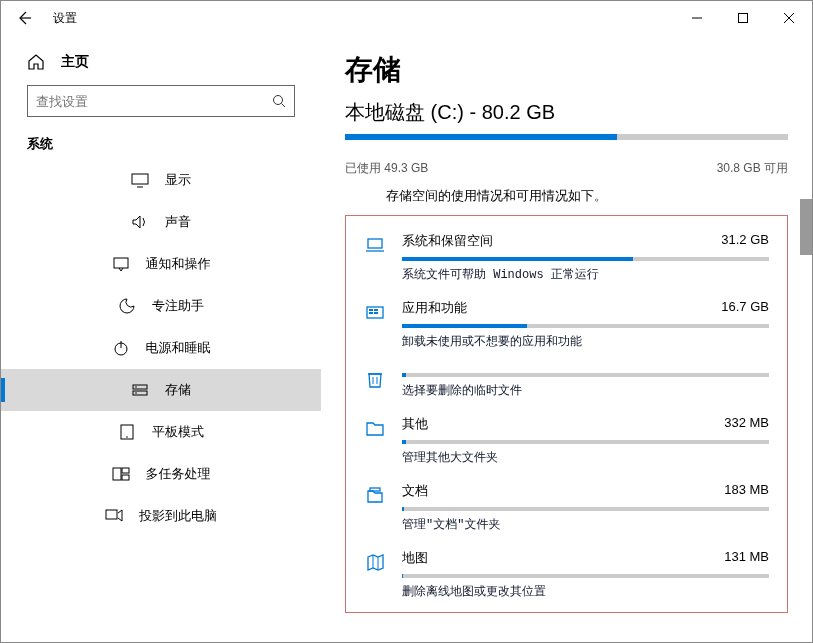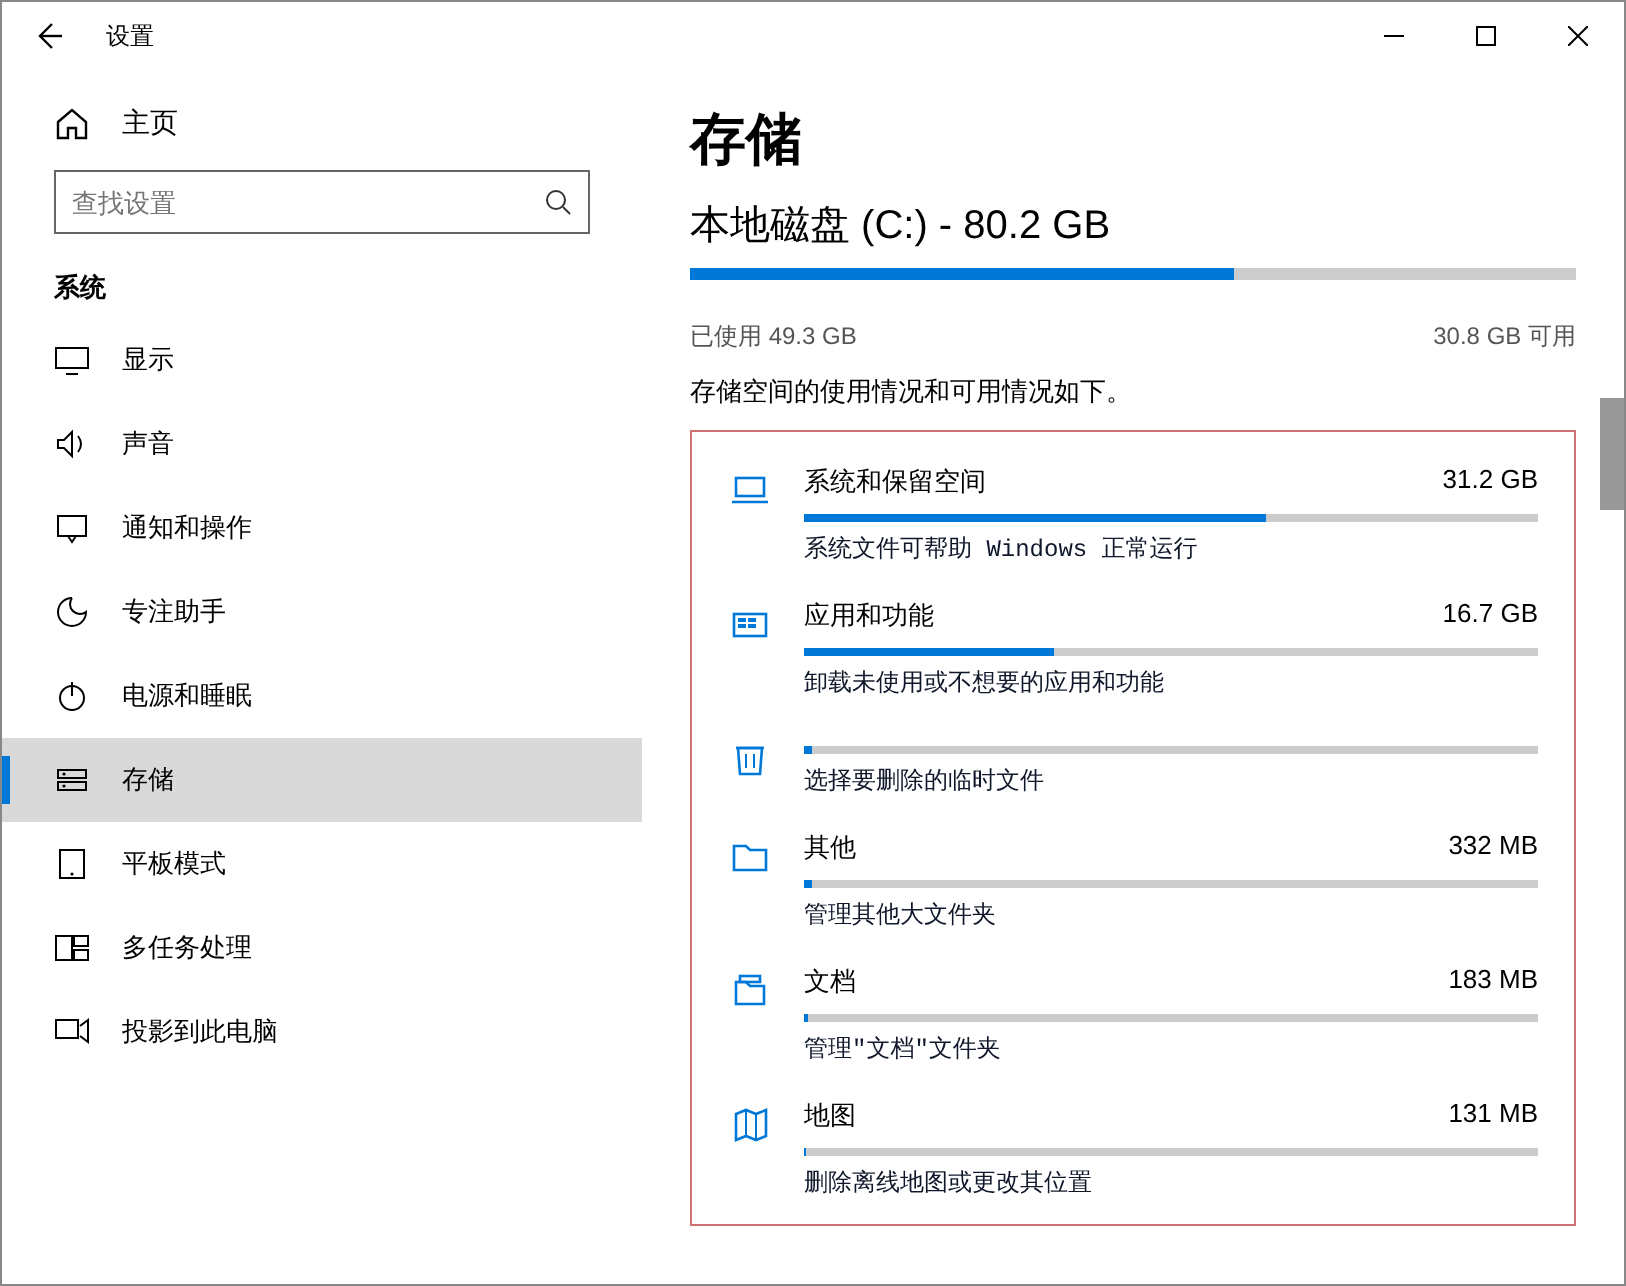--- a/index.html
+++ b/index.html
@@ -25,33 +25,33 @@
   .titlebar .title { font-size: 12px; }
   .titlebar .sp { flex: 1; }
   .winbtn { width: 46px; height: 32px; display:flex; align-items:center; justify-content:center; font-size:12px;}
   .content { display: flex; height: calc(100% - 34px); }
   .sidebar {
     width: 320px;
     padding: 10px 0 0 0;
   }
   .home {
     display:flex; gap:16px;
-    padding: 8px 26px; font-size:14px;
+    padding: 8px 26px; font-size:14px;font-weight:bold;
   }
   .search-wrap { padding: 0 26px 0 26px; margin-top:6px; }
   .search {
     display:flex; align-items:center;
     border:1px solid #666; height:32px; padding:0 8px;
     justify-content: space-between;
   }
   .search input { border:none; outline:none; font-size:13px; width: 220px; background:transparent;}
   .section-label { padding: 18px 26px 6px 26px; font-size:13px; font-weight:600;}
   .nav-item {
     display:flex; align-items:center; gap:16px;
-    padding: 12px 26px; font-size:13px;
+    padding: 12px 26px; font-size:13px;justify-content:center;
   }
   .nav-item .icon-slot { width:18px; display:flex; justify-content:center; }
   .nav-item.selected { background:#d9d9d9; }
   .nav-item.selected::before{
     content:""; position:absolute; left:0; width:4px; height:24px; background:#0078d7;
   }
   .nav-item { position:relative; }
 
   .main {
     flex:1;
@@ -59,21 +59,21 @@
     position: relative;
     overflow: hidden;
   }
   h1 { font-size:28px; font-weight:600; margin-bottom:10px;}
   .subtitle { font-size:20px; font-weight:400; margin-bottom:8px;}
   .disk-bar {
     width:100%; height:6px; background:#ccc; margin-bottom:4px;
   }
   .disk-bar .fill { height:100%; background:#0078d7; }
   .disk-row { display:flex; justify-content:space-between; font-size:12px; color:#555; margin-bottom:10px;margin-top:20px;}
-  .desc { font-size:13px; margin-bottom:10px;}
+  .desc { font-size:13px; margin-bottom:10px;margin-left:41px;}
 
   .categories {
     border:1px solid #d07070;
     padding: 6px 18px 6px 18px;
   }
   .cat {
     display:flex; gap:16px;
     padding: 10px 0 6px 0;
   }
   .cat .cicon { width:22px; display:flex; justify-content:center; padding-top:2px; color:#0078d7;}

